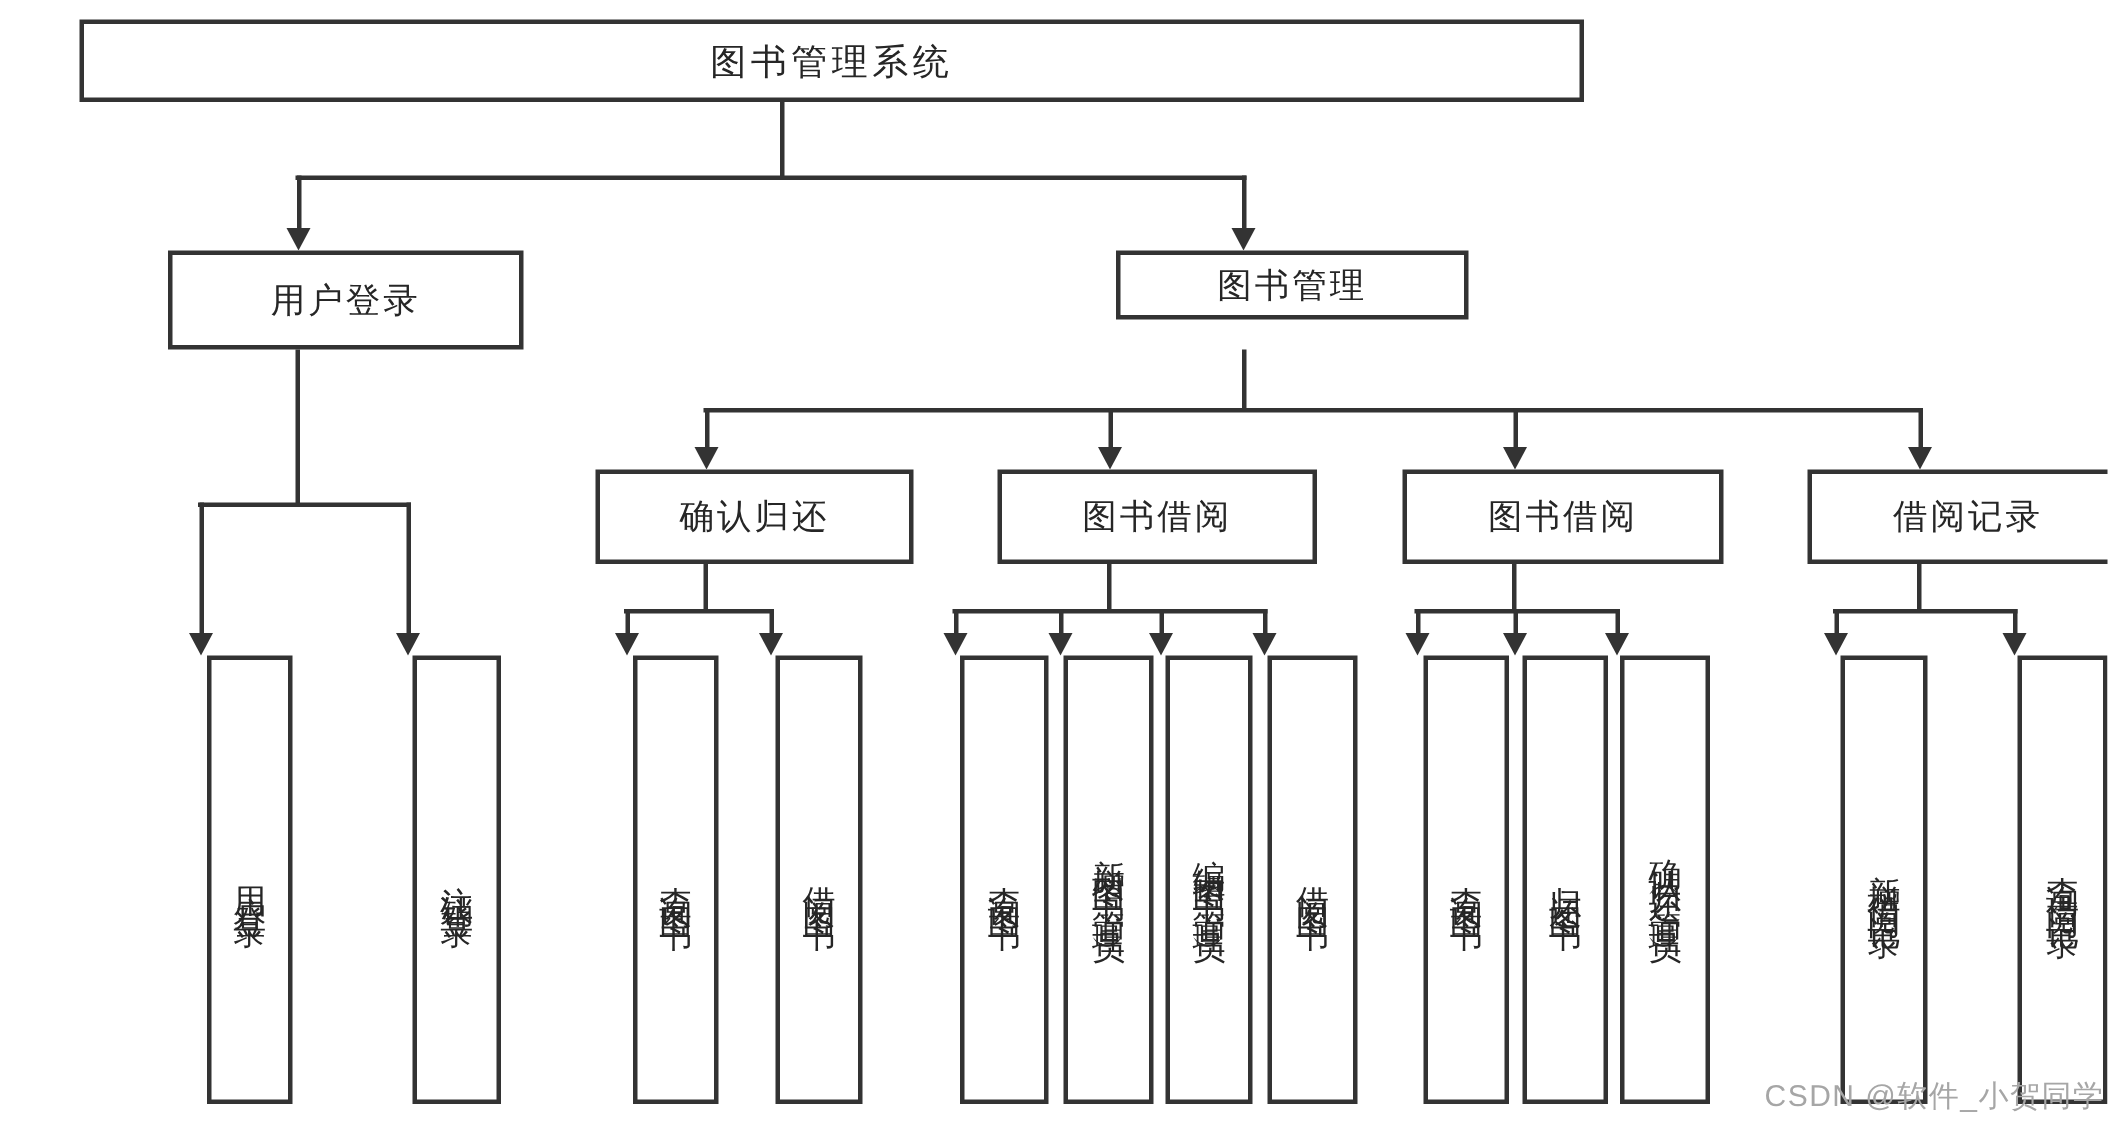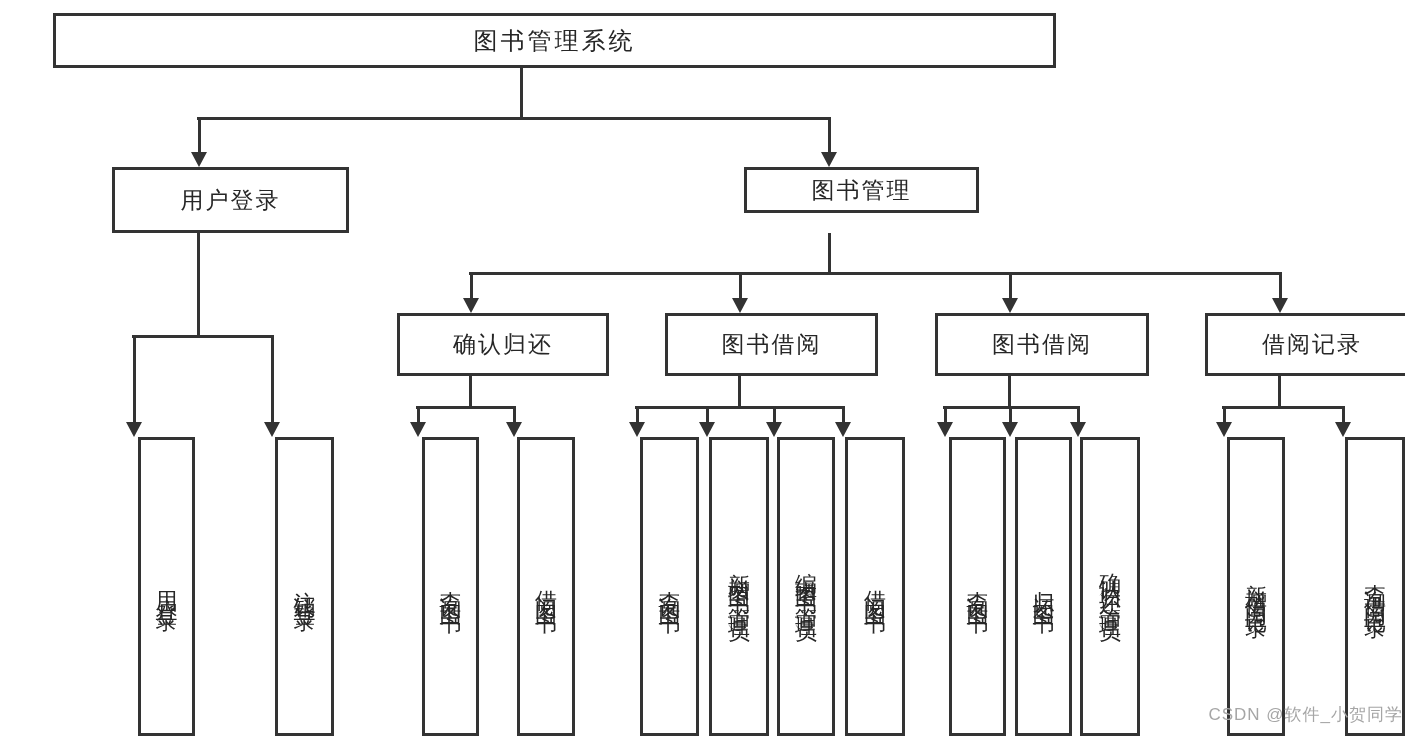--- a/index.html
+++ b/index.html
@@ -46,22 +46,22 @@
     content:"";position:absolute;left:calc(50% - 1.5px);top:0;bottom:10px;
     width:3px;background:var(--line);
   }
   .arrow::after{
     content:"";position:absolute;left:0;bottom:0;width:0;height:0;
     border-left:8px solid transparent;
     border-right:8px solid transparent;
     border-top:15px solid var(--line);
   }
   .watermark{
-    position:absolute;right:2px;bottom:21px;
-    font-size:17px;letter-spacing:1px;
+    position:absolute;right:2px;bottom:3px;
+    font-size:20px;letter-spacing:1px;
     color:var(--watermark);white-space:nowrap;
   }
 </style>
 </head>
 <body>
 
 <div class="canvas">
 
   <div class="box h title" style="left:21px;top:13px;width:1003px;height:55px">
     <span>图书管理系统</span>

